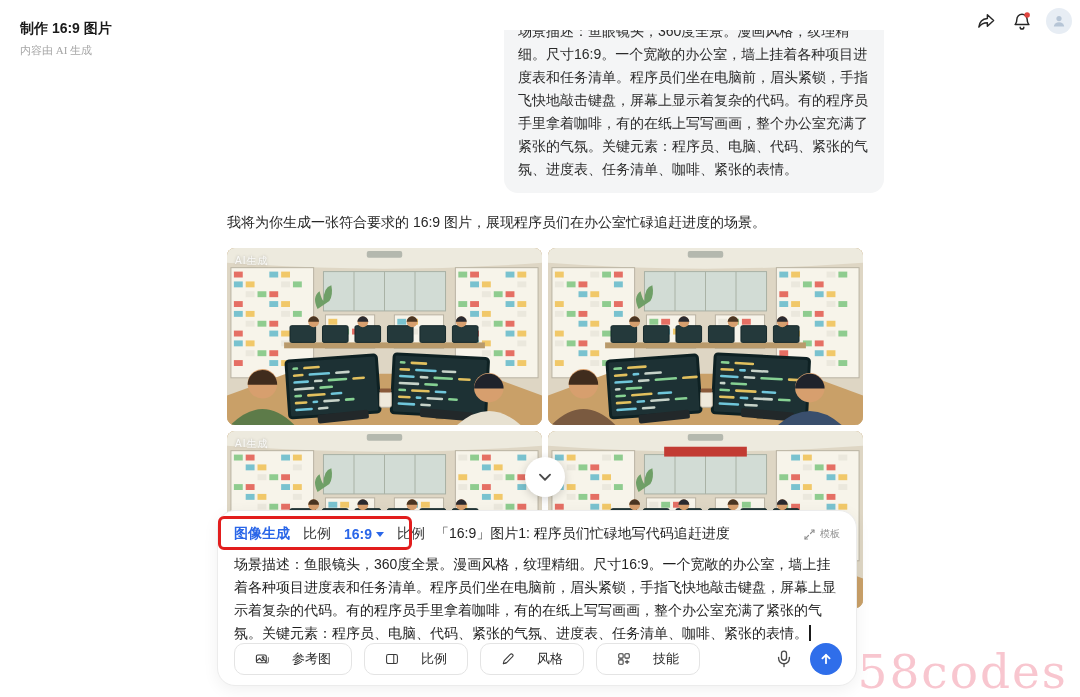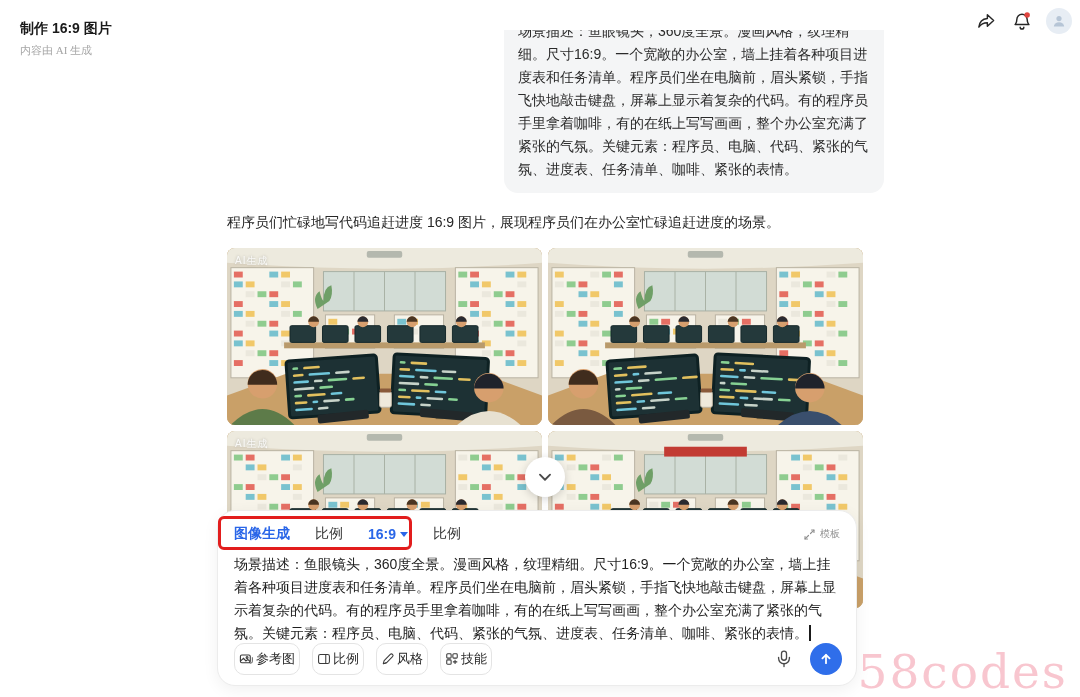--- a/index.html
+++ b/index.html
@@ -34,38 +34,38 @@
 
   .collapse-btn { position:absolute; left:525px; top:457px; width:40px; height:40px; border-radius:50%;
     background:#fff; border:none; box-shadow:0 2px 10px rgba(0,0,0,.18); z-index:3; cursor:pointer;
     display:flex; align-items:center; justify-content:center; }
 
   
   .composer { position:absolute; left:217px; top:510px; width:640px; height:176px; z-index:5;
     background:#fff; border:1px solid #ececec; border-radius:18px;
     box-shadow:0 4px 16px rgba(0,0,0,.06); }
   .row1 { display:flex; align-items:center; height:26px; margin:10px 16px 0 16px; }
-  .chips { display:flex; align-items:center; gap:25px; flex:0 0 auto; }
+  .chips { display:flex; align-items:center; gap:13px; flex:0 0 auto; }
   .chip { font-size:14px; color:#333; cursor:pointer; white-space:nowrap; display:flex; align-items:center; }
   .chip.accent { color:var(--accent,#2a66e8); font-weight:700; }
   .chip .caret { width:0; height:0; margin-left:4px; border-left:4px solid transparent;
     border-right:4px solid transparent; border-top:5px solid var(--accent,#2a66e8); }
   .prompt-title { margin-left:10px; font-size:14px; color:#1f1f1f; white-space:nowrap; overflow:hidden; }
   .template-btn { margin-left:auto; display:flex; align-items:center; gap:4px; background:none; border:none;
     color:#8f8f8f; font-size:10px; cursor:pointer; flex:0 0 auto; }
 
   .input-area { margin:6px 16px 0; height:92px; font-size:14px; line-height:23px; color:#1f1f1f;
     overflow:hidden; cursor:text; }
   .caret-bar { display:inline-block; width:1.5px; height:16px; background:#1a1a1a; vertical-align:-3px;
     margin-left:1px; animation:blink 1.1s steps(1) infinite; }
   @keyframes blink { 50% { opacity:0; } }
 
   .toolbar { position:absolute; left:16px; right:14px; bottom:10px; height:32px; display:flex; align-items:center; }
   .pills { display:flex; align-items:center; gap:12px; }
-  .pill { display:flex; align-items:center; gap:2px; height:32px; padding:0 4px; background:#fff;
+  .pill { display:flex; align-items:center; gap:22px; height:32px; padding:0 20px; background:#fff;
     border:1px solid #e4e4e4; border-radius:10px; font-size:13px; color:#2b2b2b; cursor:pointer; white-space:nowrap; }
   .mic-btn { margin-left:auto; width:28px; height:28px; border:none; background:none; cursor:pointer;
     display:flex; align-items:center; justify-content:center; }
   .send-btn { margin-left:12px; width:32px; height:32px; border-radius:50%; border:none; cursor:pointer;
     background:var(--send,#2f6eea); display:flex; align-items:center; justify-content:center; }
 
   
   .annotation { position:absolute; left:218px; top:516px; width:194px; height:34px; z-index:9;
     border:3px solid var(--annotation,#e21d1d); border-radius:6px; pointer-events:none; }
 
@@ -104,21 +104,21 @@
       </svg>
     </span>
   </div>
 
   <div class="bubble-user">
     <span>场景描述：鱼眼镜头，360度全景。漫画风格，纹理精细。尺寸16:9。一个宽敞的办公室，墙上挂着各种项目进度表和任务清单。程序员们坐在电脑前，眉头紧锁，手指飞快地敲击键盘，屏幕上显示着复杂的代码。有的程序员手里拿着咖啡，有的在纸上写写画画，整个办公室充满了紧张的气氛。关键元素：程序员、电脑、代码、紧张的气氛、进度表、任务清单、咖啡、紧张的表情。</span>
   </div>
 
   <div class="top-clip"></div>
 
-  <div class="assistant-msg">程序员们忙碌地写代码追赶进度 16:9 图片，展现程序员们在办公室忙碌追赶进度的场景。</div>
+  <div class="assistant-msg">我将为你生成一张符合要求的 16:9 图片，展现程序员们在办公室忙碌追赶进度的场景。</div>
 
   <div class="img-grid" id="img-grid">
       <figure class="gen-img" role="img" aria-label="漫画风格：程序员们在贴满进度表的办公室里敲代码追赶进度">
         <svg viewBox="0 0 320 180" preserveAspectRatio="none" xmlns="http://www.w3.org/2000/svg">
           <rect width="320" height="180" fill="#ded6c4"></rect>
           <path d="M0 0 H320 V15 Q160 27 0 15 Z" fill="#edeade"></path>
           <rect x="142" y="3" width="36" height="7" rx="2" fill="#b4b8ae"></rect>
           <rect x="98" y="24" width="124" height="40" fill="#d2dcd5" stroke="#a8b0a4"></rect>
           <path d="M129 24 v40 M160 24 v40 M191 24 v40" stroke="#a8b0a4" stroke-width="1"></path>
           <rect x="4" y="20" width="84" height="112" fill="#f7f4ea" stroke="#b9b2a2" stroke-width="1"></rect>
@@ -787,20 +787,21 @@
             <span>比例</span>
           </span>
           <span class="chip accent">
             <span>16:9</span>
             <span class="caret"></span>
           </span>
           <span class="chip">
             <span>比例</span>
           </span>
         </div>
+      <div class="prompt-title">「16:9」图片1: 程序员们忙碌地写代码追赶进度</div>
       <button class="template-btn">
         <svg width="13" height="13" viewBox="0 0 16 16" fill="none" stroke="#8f8f8f" stroke-width="1.4" stroke-linecap="round" stroke-linejoin="round">
           <path d="M10.5 2.5 h3 v3"></path>
             <path d="M13.5 2.5 L9.2 6.8"></path>
           <path d="M5.5 13.5 h-3 v-3"></path>
             <path d="M2.5 13.5 L6.8 9.2"></path>
         </svg>
         <span>模板</span>
       </button>
     </div>

